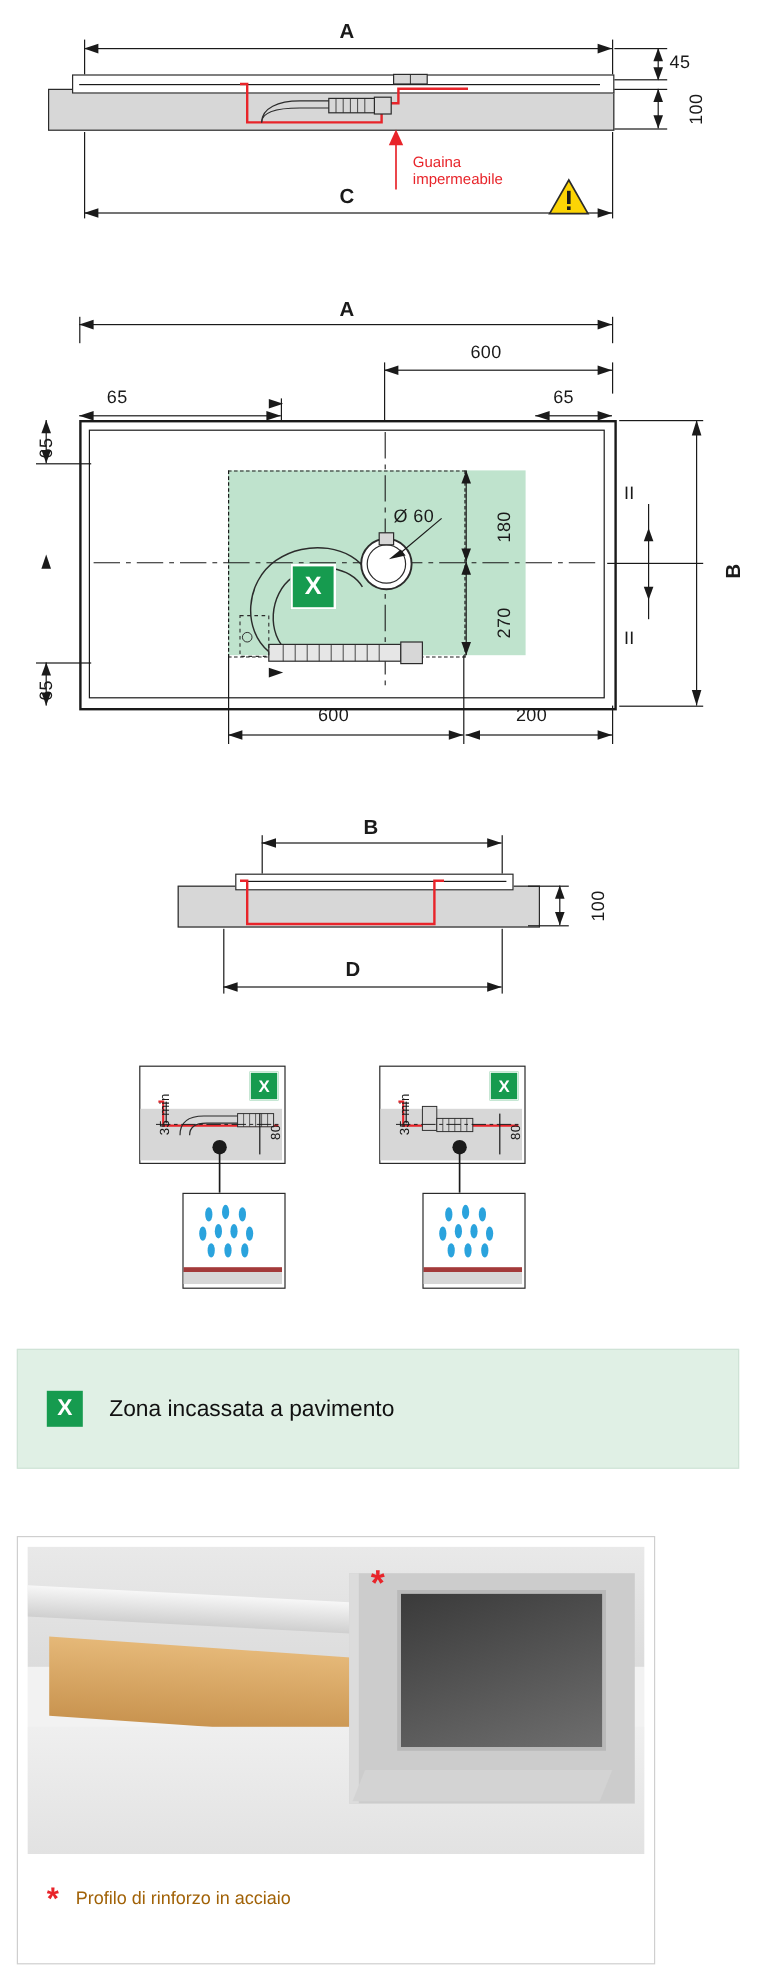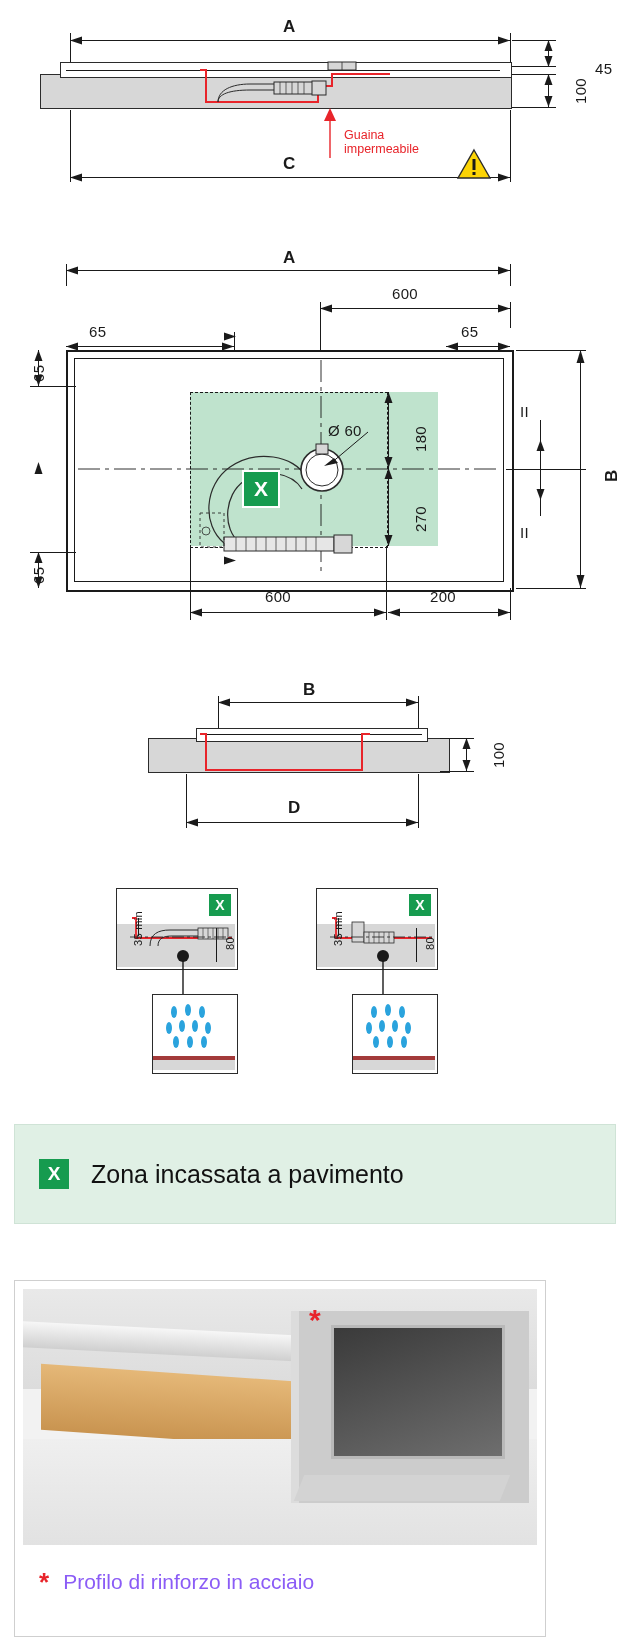--- a/index.html
+++ b/index.html
@@ -9,23 +9,23 @@
   .dimtxt-b{font-size:17px;font-weight:700;}
   .line{position:absolute;background:#1a1a1a;}
   .hline{height:1px;}
   .vline{width:1px;}
   .grey{background:#d7d7d7;border:1px solid #2b2b2b;}
   .white{background:#ffffff;border:1px solid #2b2b2b;}
   .rot{transform:rotate(-90deg);transform-origin:left top;white-space:nowrap;}
   .xbox{background:#169b4f;color:#fff;font-weight:700;display:flex;align-items:center;justify-content:center;}
   .greenzone{background:#bfe3cd;}
   .legend{background:#e0f0e5;border:1px solid #cfe3d6;}
-  .legend-txt{font-size:25px;line-height:27px;color:#111;}
+  .legend-txt{font-size:19px;line-height:27px;color:#111;}
   .photo-box{border:1px solid #cfcfcf;background:#fff;}
-  .caption{font-size:21px;color:#8b5cf6;}
+  .caption{font-size:15px;color:#a16207;}
   .ast{color:#e8242a;font-size:26px;font-weight:700;line-height:1;}
   .guaina{color:#e8242a;font-size:12.5px;line-height:14px;}
   svg{display:block;overflow:visible;}
 </style>
 </head>
 <body>
 
 <div class="abs" style="left:0;top:0;width:635px;height:200px;">
 
   <div class="line hline" style="left:70px;top:40px;width:440px;"></div>
@@ -65,21 +65,21 @@
 
   <div class="line vline" style="left:548px;top:40px;height:26px;"></div>
   <svg class="abs" style="left:544px;top:40px;" width="9" height="12">
       <polygon points="4.5,0 0.5,11 8.5,11" fill="#1a1a1a"></polygon>
     </svg>
   <svg class="abs" style="left:544px;top:55px;" width="9" height="12">
       <polygon points="4.5,12 0.5,1 8.5,1" fill="#1a1a1a"></polygon>
     </svg>
   <div class="line hline" style="left:512px;top:40px;width:44px;"></div>
   <div class="line hline" style="left:512px;top:66px;width:44px;"></div>
-  <div class="abs dimtxt" style="left:558px;top:60px;margin-left:37px;">45</div>
+  <div class="abs dimtxt" style="left:558px;top:44px;">45</div>
 
   <div class="line vline" style="left:548px;top:74px;height:33px;"></div>
   <svg class="abs" style="left:544px;top:74px;" width="9" height="12">
       <polygon points="4.5,0 0.5,11 8.5,11" fill="#1a1a1a"></polygon>
     </svg>
   <svg class="abs" style="left:544px;top:95px;" width="9" height="12">
       <polygon points="4.5,12 0.5,1 8.5,1" fill="#1a1a1a"></polygon>
     </svg>
   <div class="line hline" style="left:512px;top:74px;width:44px;"></div>
   <div class="line hline" style="left:512px;top:107px;width:44px;"></div>

